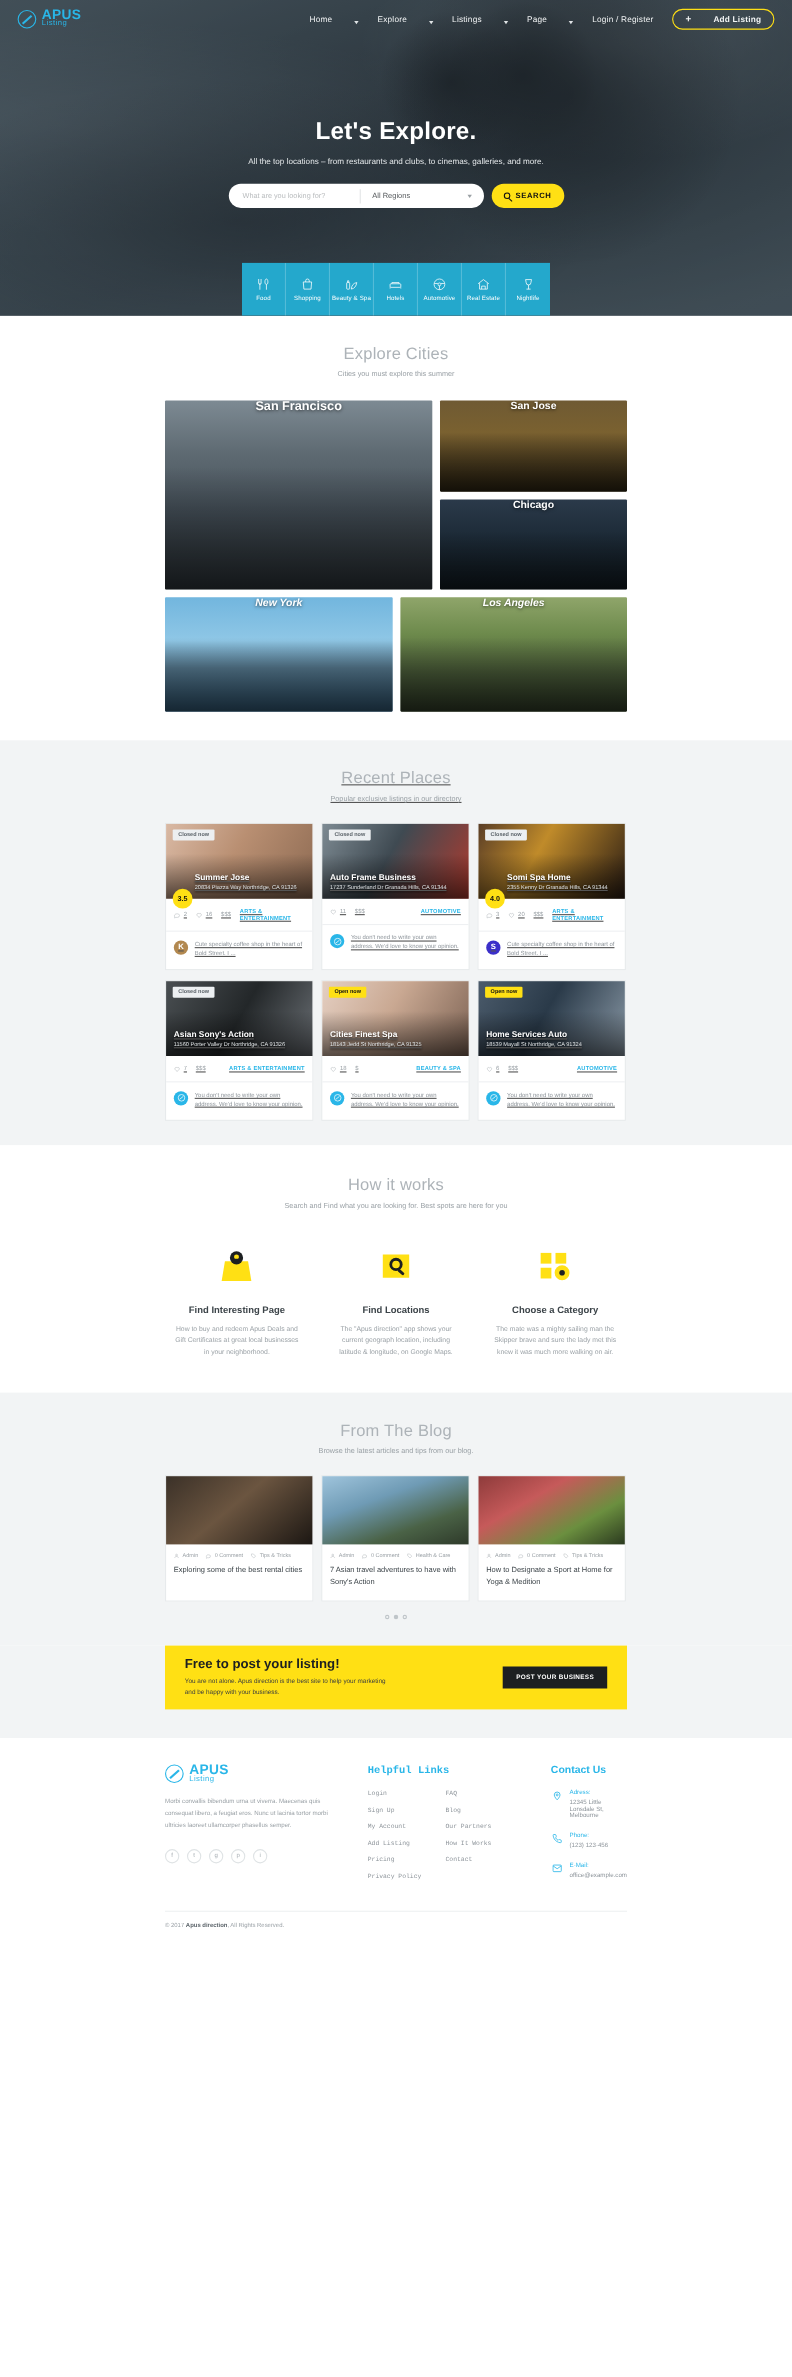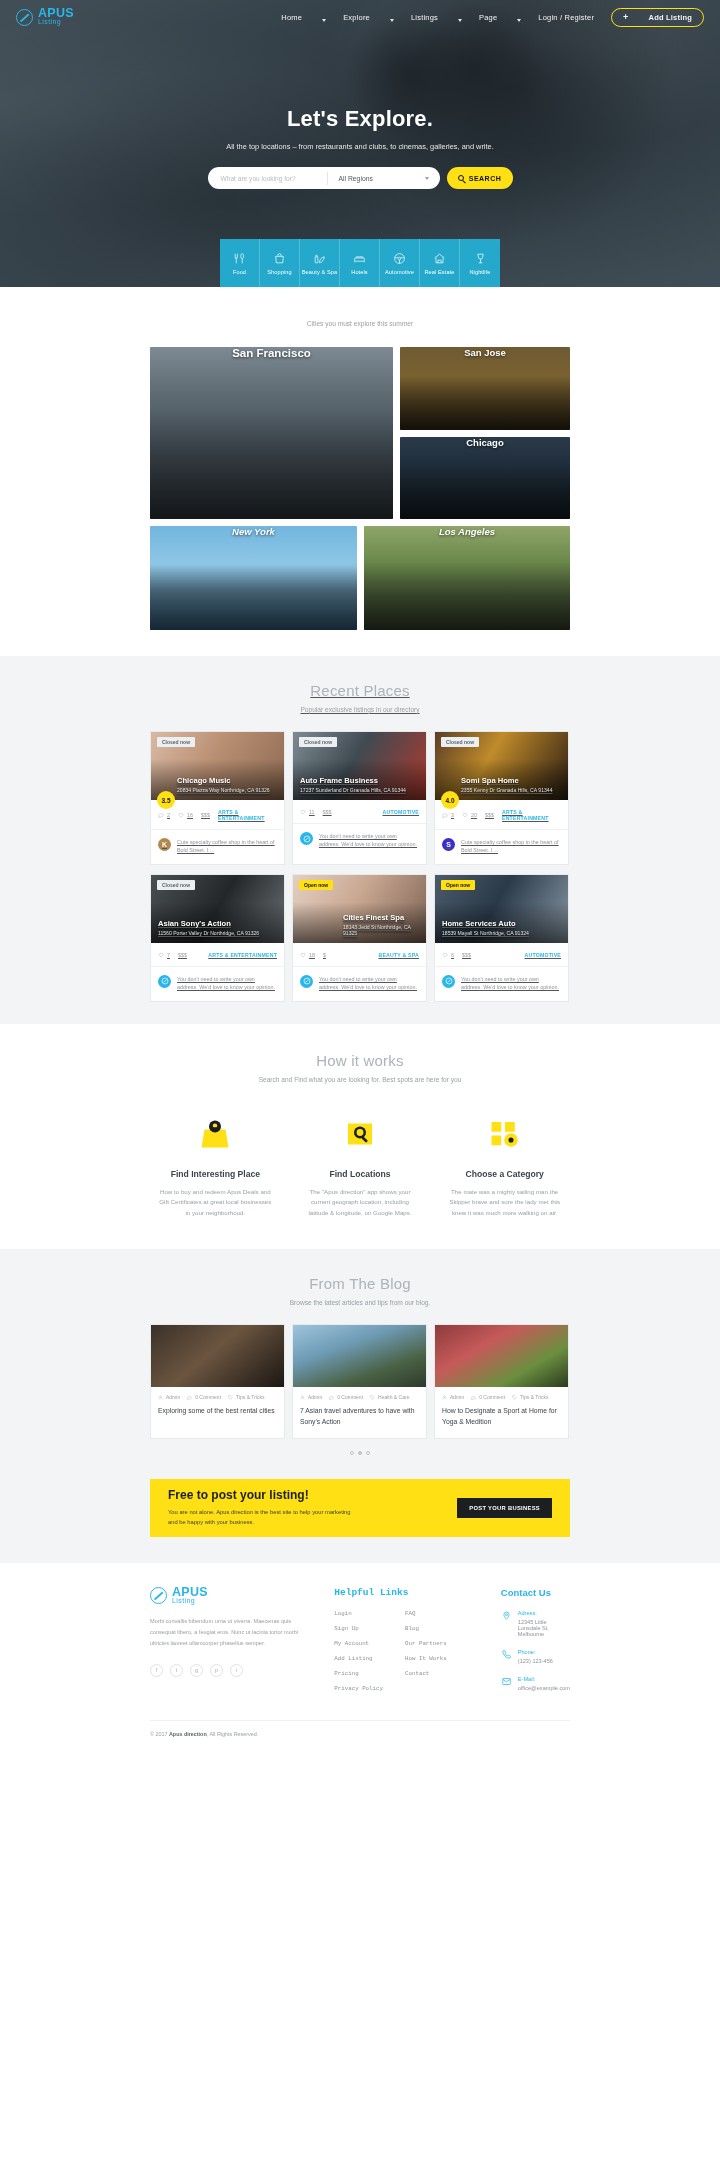--- a/index.html
+++ b/index.html
@@ -165,21 +165,21 @@
   .m-item { display:flex; align-items:center; gap:3px; font-size:5.4px; color:#9aa1a6; }
   .m-cat { margin-left:auto; font-size:5.2px; font-weight:bold; color:#29b6e8; letter-spacing:.2px; }
   .card-rev { display:flex; gap:6px; padding:8px 7px 9px; align-items:flex-start; }
   .av { width:13px;height:13px;border-radius:50%;flex:none;display:flex;align-items:center;justify-content:center;color:#fff;font-size:7px;font-weight:bold;}
   .rev-t { font-size:5.4px; color:#8d949a; line-height:1.55; }
 
   .img-a{background:linear-gradient(120deg,#d9b9a4,#b98f72 45%,#8d6a52);}
   .img-b{background:linear-gradient(120deg,#5a3e26,#c08b2a 40%,#2b1d14);}
   .img-c{background:linear-gradient(120deg,#7e8b93,#3f4a52 45%,#b03a2e);}
   .img-d{background:linear-gradient(120deg,#4a4f52,#232729 50%,#6b7075);}
-  .img-e{background:linear-gradient(120deg,#e4cfc2,#c9a892 45%,#7d6354);padding-left:43px;}
+  .img-e{background:linear-gradient(120deg,#e4cfc2,#c9a892 45%,#7d6354);}
   .img-f{background:linear-gradient(120deg,#4b5b6b,#2a3a49 45%,#8a99a6);}
   .card-img .tint{position:absolute;inset:0;background:linear-gradient(180deg,rgba(0,0,0,0) 40%,rgba(0,0,0,.6) 100%);}
 
   
   .how { padding:28px 0 0; }
   .hiw { display:flex; gap:14px; margin-top:30px; padding-bottom:30px; }
   .hiw-col { flex:1; text-align:center; }
   .hiw-ic { height:42px; display:flex; align-items:center; justify-content:center; }
   .hiw-t { font-size:8.6px; font-weight:bold; color:#3c4449; margin-top:14px; }
   .hiw-d { font-size:6.2px; color:#9aa1a6; line-height:1.75; margin-top:8px; padding:0 8px; }
@@ -274,21 +274,21 @@
           </a>
         <a href="#" class="add-listing">
           <span class="plus">+</span>
           <span>Add Listing</span>
         </a>
       </div>
     </div>
 
     <div class="hero-inner">
       <div class="hero-title">Let's Explore.</div>
-      <div class="hero-sub">All the top locations – from restaurants and clubs, to cinemas, galleries, and write.</div>
+      <div class="hero-sub">All the top locations – from restaurants and clubs, to cinemas, galleries, and more.</div>
 
       <div class="search-wrap">
         <div class="searchbox">
           <div class="search-fields">
             <div class="sf-q">What are you looking for?</div>
             <div class="sf-div"></div>
             <div class="sf-r">
               <span>All Regions</span>
               <i class="sf-caret"></i>
             </div>
@@ -351,20 +351,21 @@
         <svg width="13" height="13" viewBox="0 0 24 24" fill="none" stroke="#fff" stroke-width="1.3">
             <path d="M7 4h10l-1 5a4 4 0 0 1-8 0L7 4z"></path>
             <path d="M12 13v7M8.5 20h7"></path>
           </svg>
         <span class="cat-label">Nightlife</span>
       </div>
     </div>
   </div>
 
   <div class="section">
+    <div class="sec-title">Explore Cities</div>
     <div class="sec-sub">Cities you must explore this summer</div>
     <div class="container">
       <div class="cities">
         <div class="cities-left">
           <div class="city city-sf">
             <div class="city-tint"></div>
             <div class="cname">San Francisco</div>
           </div>
         </div>
         <div class="cities-right">
@@ -397,21 +398,21 @@
     <div class="container">
 
       <div class="cards">
 
         <div class="card">
           <div class="card-img img-a">
             <div class="tint"></div>
             <div class="badge">Closed now</div>
             <div class="rating">3.5</div>
             <div class="card-cap">
-              <div class="c-name">Chicago Music</div>
+              <div class="c-name">Summer Jose</div>
               <div class="c-addr">20834 Piazza Way Northridge, CA 91326</div>
             </div>
           </div>
           <div class="card-meta">
             <span class="m-item">
                 <svg width="6" height="6" viewBox="0 0 24 24" fill="none" stroke="#b3b9bd" stroke-width="2">
                   <path d="M21 12a8 8 0 0 1-8 8H7l-4 3v-5a8 8 0 0 1 8-11h2a8 8 0 0 1 8 5z"></path>
                 </svg>
                 <span>2</span>
               </span>
@@ -595,21 +596,21 @@
       <div class="hiw">
         <div class="hiw-col">
           <div class="hiw-ic">
             <svg width="36" height="34" viewBox="0 0 48 44">
               <path d="M10 16h28l4 24H6z" fill="#ffe014"></path>
               <circle cx="24" cy="12" r="8" fill="#1c1f21"></circle>
               <circle cx="24" cy="11" r="3" fill="#ffe014"></circle>
               <path d="M24 19l-4-6h8z" fill="#1c1f21"></path>
             </svg>
           </div>
-          <div class="hiw-t">Find Interesting Place</div>
+          <div class="hiw-t">Find Interesting Page</div>
           <div class="hiw-d">How to buy and redeem Apus Deals and Gift Certificates at great local businesses in your neighborhood.</div>
         </div>
         <div class="hiw-col">
           <div class="hiw-ic">
             <svg width="36" height="34" viewBox="0 0 48 44">
               <path d="M8 8h32v28H8z" fill="#ffe014"></path>
               <circle cx="24" cy="20" r="8" fill="#1c1f21"></circle>
               <circle cx="24" cy="20" r="4.6" fill="#ffe014"></circle>
               <rect x="28" y="25" width="9" height="3.6" rx="1.6" transform="rotate(42 28 25)" fill="#1c1f21"></rect>
             </svg>

